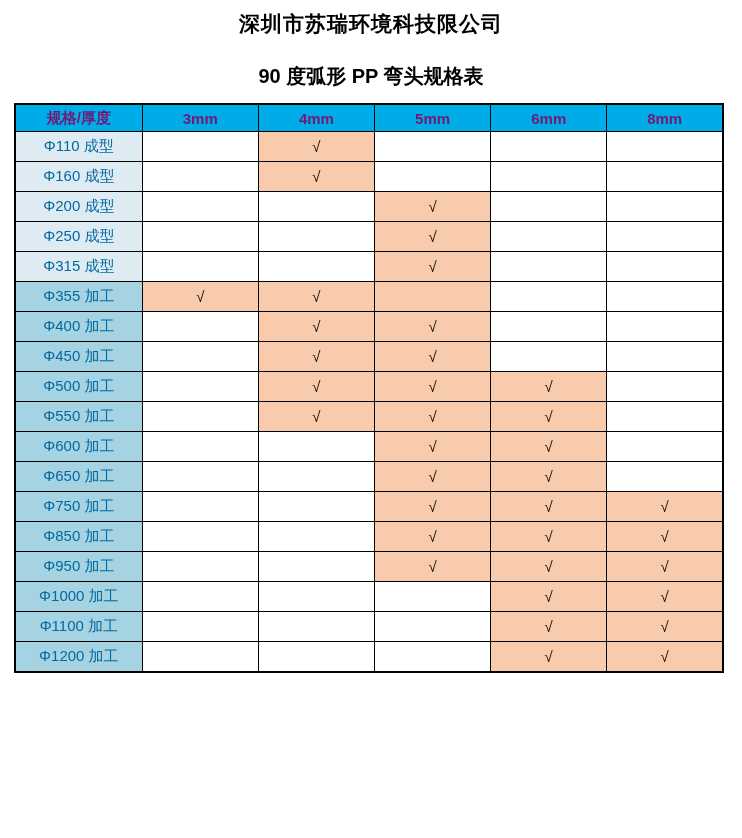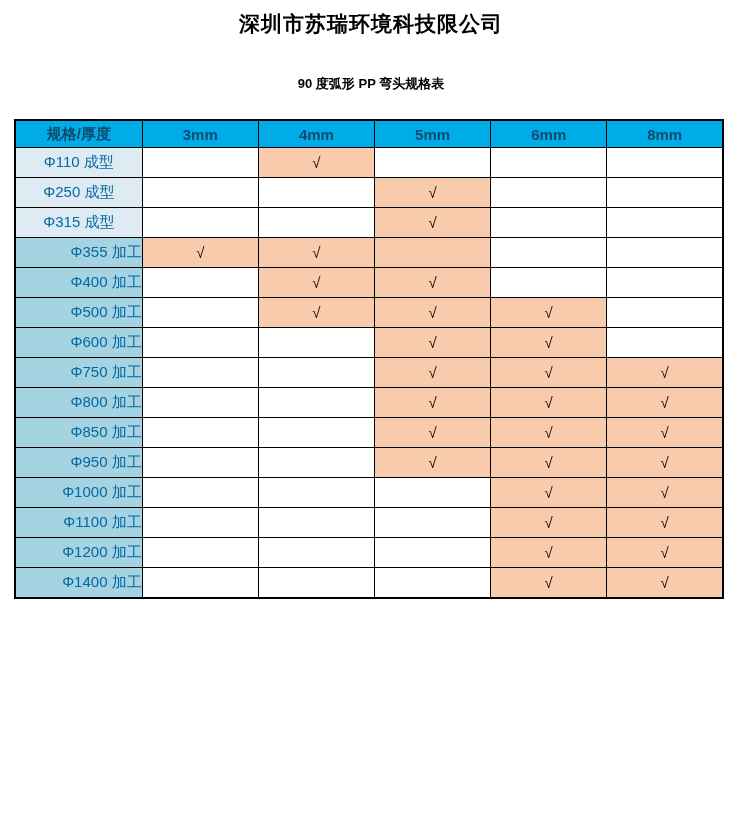--- a/index.html
+++ b/index.html
@@ -19,23 +19,23 @@
     position:relative;
   }
   .company-title{
     margin:0;padding-top:11px;
     text-align:center;
     font-size:21px;line-height:26px;
     font-weight:700;
     letter-spacing:1px;
   }
   .table-title{
-    margin:8px;padding-top:27px;padding-bottom:15px;
+    margin:0;padding-top:27px;padding-bottom:15px;
     text-align:center;
-    font-size:13px;line-height:24px;
+    font-size:20px;line-height:24px;
     font-weight:700;
   }
   table.spec{
     border-collapse:collapse;
     table-layout:fixed;
     margin-left:14px;
     width:710px;
     border:2px solid var(--border-c);
   }
   table.spec th, table.spec td{
@@ -46,26 +46,26 @@
     font-size:15px;
     overflow:hidden;
     white-space:nowrap;
   }
   table.spec col.label-col{width:127px;}
   table.spec col.data-col{width:116px;}
   thead th{
     background:var(--header-bg);
     height:26px;
     font-weight:700;
-    color:#0c4a6e;
+    color:#701a75;
   }
   tbody td{height:29px;}
   td.rowlabel{font-weight:400;color:#0369a1;}
   td.rowlabel.molded{background:var(--molded-bg);}
-  td.rowlabel.machined{background:var(--machined-bg);text-align:right;}
+  td.rowlabel.machined{background:var(--machined-bg);}
   td.hl{background:var(--highlight-bg);}
   td.checkcell{color:#1a1208;font-size:15px;}
 </style>
 </head>
 <body>
 
 <div class="page">
 
   <h1 class="company-title">深圳市苏瑞环境科技限公司</h1>
 
@@ -93,20 +93,36 @@
     <tbody>
         <tr>
           <td class="rowlabel molded">Φ110 成型</td>
           <td></td>
           <td class="hl checkcell">√</td>
           <td></td>
           <td></td>
           <td></td>
         </tr>
         <tr>
+          <td class="rowlabel molded">Φ160 成型</td>
+          <td></td>
+          <td class="hl checkcell">√</td>
+          <td></td>
+          <td></td>
+          <td></td>
+        </tr>
+        <tr>
+          <td class="rowlabel molded">Φ200 成型</td>
+          <td></td>
+          <td></td>
+          <td class="hl checkcell">√</td>
+          <td></td>
+          <td></td>
+        </tr>
+        <tr>
           <td class="rowlabel molded">Φ250 成型</td>
           <td></td>
           <td></td>
           <td class="hl checkcell">√</td>
           <td></td>
           <td></td>
         </tr>
         <tr>
           <td class="rowlabel molded">Φ315 成型</td>
           <td></td>
@@ -125,52 +141,68 @@
         </tr>
         <tr>
           <td class="rowlabel machined">Φ400 加工</td>
           <td></td>
           <td class="hl checkcell">√</td>
           <td class="hl checkcell">√</td>
           <td></td>
           <td></td>
         </tr>
         <tr>
+          <td class="rowlabel machined">Φ450 加工</td>
+          <td></td>
+          <td class="hl checkcell">√</td>
+          <td class="hl checkcell">√</td>
+          <td></td>
+          <td></td>
+        </tr>
+        <tr>
           <td class="rowlabel machined">Φ500 加工</td>
           <td></td>
           <td class="hl checkcell">√</td>
           <td class="hl checkcell">√</td>
           <td class="hl checkcell">√</td>
           <td></td>
         </tr>
         <tr>
+          <td class="rowlabel machined">Φ550 加工</td>
+          <td></td>
+          <td class="hl checkcell">√</td>
+          <td class="hl checkcell">√</td>
+          <td class="hl checkcell">√</td>
+          <td></td>
+        </tr>
+        <tr>
           <td class="rowlabel machined">Φ600 加工</td>
           <td></td>
           <td></td>
           <td class="hl checkcell">√</td>
           <td class="hl checkcell">√</td>
           <td></td>
         </tr>
         <tr>
+          <td class="rowlabel machined">Φ650 加工</td>
+          <td></td>
+          <td></td>
+          <td class="hl checkcell">√</td>
+          <td class="hl checkcell">√</td>
+          <td></td>
+        </tr>
+        <tr>
           <td class="rowlabel machined">Φ750 加工</td>
           <td></td>
           <td></td>
           <td class="hl checkcell">√</td>
           <td class="hl checkcell">√</td>
           <td class="hl checkcell">√</td>
         </tr>
         <tr>
-          <td class="rowlabel machined">Φ800 加工</td>
-          <td></td>
-          <td></td>
-          <td class="hl checkcell">√</td>
-          <td class="hl checkcell">√</td>
-          <td class="hl checkcell">√</td>
-        </tr>
-        <tr>
           <td class="rowlabel machined">Φ850 加工</td>
           <td></td>
           <td></td>
           <td class="hl checkcell">√</td>
           <td class="hl checkcell">√</td>
           <td class="hl checkcell">√</td>
         </tr>
         <tr>
           <td class="rowlabel machined">Φ950 加工</td>
           <td></td>
@@ -190,28 +222,20 @@
         <tr>
           <td class="rowlabel machined">Φ1100 加工</td>
           <td></td>
           <td></td>
           <td></td>
           <td class="hl checkcell">√</td>
           <td class="hl checkcell">√</td>
         </tr>
         <tr>
           <td class="rowlabel machined">Φ1200 加工</td>
-          <td></td>
-          <td></td>
-          <td></td>
-          <td class="hl checkcell">√</td>
-          <td class="hl checkcell">√</td>
-        </tr>
-        <tr>
-          <td class="rowlabel machined">Φ1400 加工</td>
           <td></td>
           <td></td>
           <td></td>
           <td class="hl checkcell">√</td>
           <td class="hl checkcell">√</td>
         </tr>
       </tbody>
   </table>
 
 </div>

